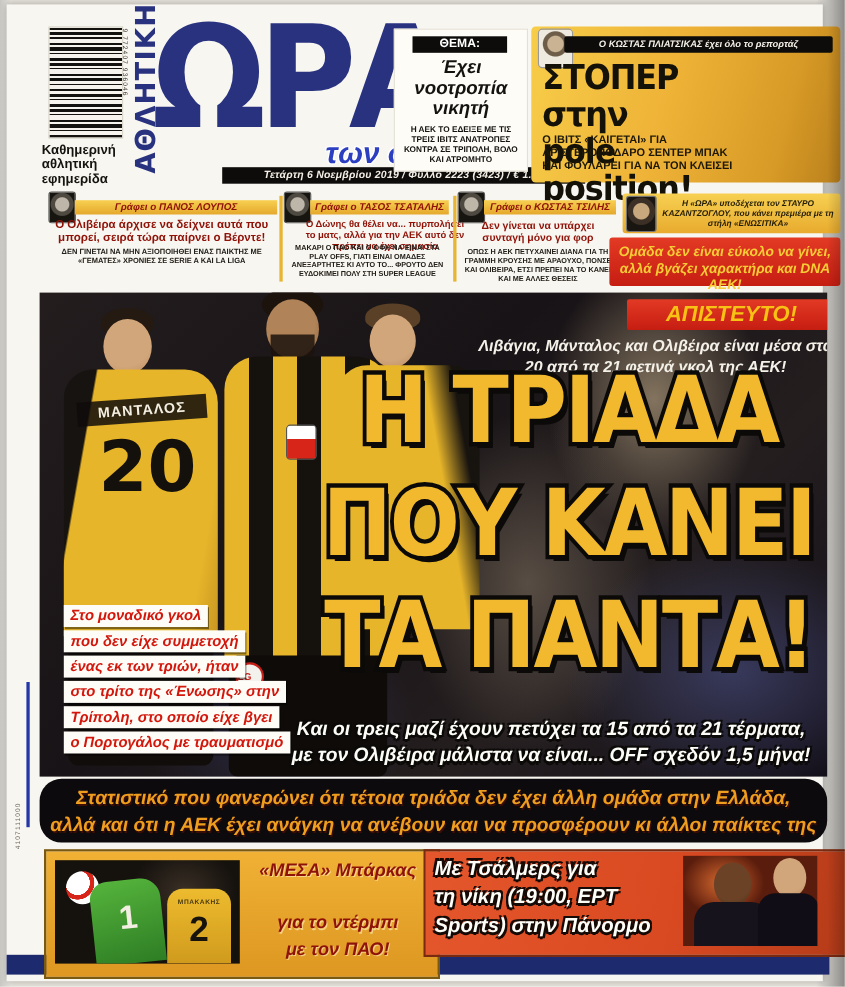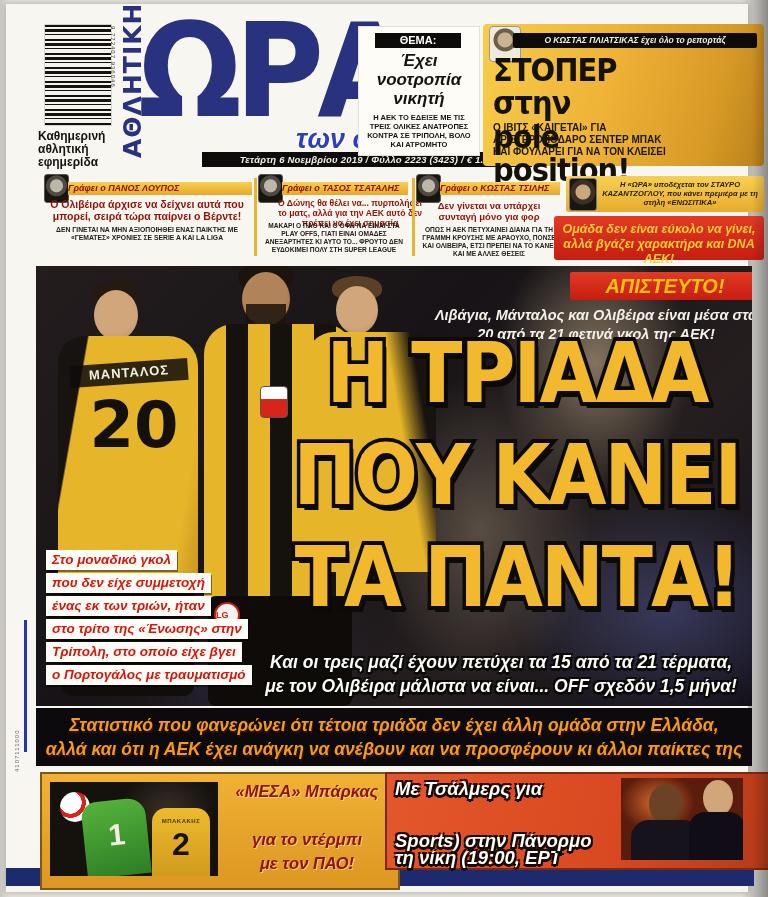--- a/index.html
+++ b/index.html
@@ -27,21 +27,21 @@
   #thema-title{left:4px;top:24px;width:112px;font-style:italic;font-weight:900;font-size:17px;line-height:19px;text-align:center;color:#15130f;}
   #thema-body{left:5px;top:86px;width:110px;font-weight:900;font-size:7.5px;line-height:9px;text-align:center;color:#15130f;}
   
   #stopper{left:477px;top:20px;width:281px;height:142px;background:linear-gradient(105deg,#f7cd49 0%,#eeb237 45%,#d79a26 80%,#b97f1c 100%);border-radius:4px;}
   #stopper-kicker{left:30px;top:9px;width:244px;height:15px;background:#0e0c0a;color:#f2efe6;font-weight:700;font-style:italic;font-size:8.5px;line-height:15px;text-align:center;border-radius:2px;}
   #stopper-mug{left:6px;top:2px;width:30px;height:34px;border-radius:4px;background:radial-gradient(circle at 50% 38%,#c9b393 0 7px,#6e5d49 8px 11px,#efeadf 12px);border:1px solid #999;}
   #stopper-head{left:10px;top:30px;width:178px;font-weight:900;font-size:29px;line-height:31px;color:#131108;transform:scaleY(1.08);transform-origin:top left;letter-spacing:-1px;font-family:"DejaVu Sans",sans-serif;}
   #stopper-sub{left:10px;top:98px;width:180px;font-weight:700;font-size:10px;line-height:12px;color:#1c1708;}
   .head-skin{background:radial-gradient(circle at 45% 40%,#d2a67b 0 60%,#b98a5f 100%);border-radius:50%;}
   
-  .col-bar{height:13px;background:linear-gradient(180deg,#f7d052,#e4a82c);color:#8f1208;font-weight:900;font-style:italic;font-size:9px;line-height:13px;}
+  .col-bar{height:13px;background:linear-gradient(180deg,#f7d052,#e4a82c);color:#8f1208;font-weight:900;font-style:italic;font-size:9px;line-height:13px;text-align:center;}
   .col-mug{width:23px;height:27px;border-radius:3px;background:radial-gradient(circle at 50% 40%,#bdb6a9 0 6px,#4e4a42 7px 10px,#17150f 11px);border:1px solid #555;}
   .col-quote{font-weight:900;color:#8f1208;text-align:center;}
   .col-note{font-weight:700;color:#23201a;text-align:center;}
   .col-divider{top:174px;width:3px;height:78px;background:#e8b433;}
   #col1{left:36px;top:170px;width:210px;height:86px;}
   #col1-bar{left:26px;top:8px;width:184px;}
   #col1-mug{left:2px;top:0px;}
   #col1-quote{left:2px;top:24px;width:206px;font-size:10.5px;line-height:12px;}
   #col1-note{left:6px;top:52px;width:198px;font-size:6.8px;line-height:8px;}
   #col2{left:252px;top:170px;width:152px;height:86px;}
@@ -87,27 +87,27 @@
   
   #flash{left:534px;top:6px;width:190px;height:28px;background:linear-gradient(180deg,#e23a24,#c61d12);color:#f7c213;font-weight:900;font-style:italic;font-size:20px;line-height:28px;text-align:center;border-radius:2px;}
   #deck{left:396px;top:40px;width:328px;font-weight:700;font-size:14.5px;line-height:19px;color:#f4f1e9;text-align:center;font-style:italic;}
   
   .hl{left:246px;width:470px;text-align:center;font-weight:900;font-family:"DejaVu Sans",sans-serif;font-size:75px;line-height:86px;color:#f2b92e;letter-spacing:-2px;-webkit-text-stroke:7px #0b0a08;paint-order:stroke fill;transform:scaleY(1.12);text-shadow:4px 5px 0 #0b0a08;}
   #hl1{top:64px;}
   #hl2{top:166px;}
   #hl3{top:268px;}
   
   #sidenote{left:10px;top:284px;width:230px;}
-  .strip{display:inline-block;background:#fdfcf6;color:#d3170c;font-weight:900;font-style:italic;font-size:13.5px;line-height:17px;padding:1px 6px 2px 6px;margin-bottom:3px;box-shadow:1px 2px 0 rgba(0,0,0,.45);white-space:nowrap;}
+  .strip{display:inline-block;background:#fdfcf6;color:#d3170c;font-weight:900;font-style:italic;font-size:13.5px;line-height:17px;padding:1px 6px 2px 6px;margin-bottom:3px;box-shadow:1px 2px 0 rgba(0,0,0,.45);white-space:nowrap;margin-left:12px;}
   
   .subline{left:202px;width:526px;text-align:center;font-weight:900;font-style:italic;font-size:17.5px;color:#fdfdf8;text-shadow:-2px -2px 0 #0c0a08,2px -2px 0 #0c0a08,-2px 2px 0 #0c0a08,2px 2px 0 #0c0a08,0 3px 0 #0c0a08;}
   #sub1{top:386px;}
   #sub2{top:410px;}
   
-  #stats{left:30px;top:704px;width:716px;height:58px;background:#0d0a0e;}
+  #stats{left:30px;top:704px;width:716px;height:58px;background:#0d0a0e;border-radius:20px;}
   .stats-line{left:0;width:716px;text-align:center;font-weight:900;font-style:italic;font-size:17.5px;color:#ef9d1e;text-shadow:1px 2px 0 #3a0d06;}
   #stats1{top:7px;}
   #stats2{top:31px;}
   
   #navy-strip{left:0px;top:864px;width:748px;height:18px;background:#1e2a6e;}
   #bl-box{left:34px;top:768px;width:356px;height:114px;background:linear-gradient(180deg,#f0b135,#dd9722);border:2px solid #7a5a12;}
   #bl-photo{left:8px;top:8px;width:168px;height:94px;background:radial-gradient(60px 50px at 70% 30%,#3a3026,#15110d 80%);overflow:hidden;}
   #bl-ball{left:10px;top:10px;width:30px;height:30px;border-radius:50%;background:radial-gradient(circle at 35% 35%,#fff 0 40%,#d8251a 41% 55%,#fff 56%);}
   #bl-gk{left:34px;top:18px;width:64px;height:76px;background:linear-gradient(170deg,#55b43c,#2e7d24);border-radius:16px 18px 0 0;transform:rotate(-6deg);}
   #bl-gk-num{left:18px;top:18px;width:30px;color:#f2efe2;font-weight:900;font-size:30px;text-align:center;}
@@ -136,21 +136,21 @@
   <div id="barcode-num" class="abs">9 772407 936046</div>
   <div id="tagline" class="abs">Καθημερινή αθλητική εφημερίδα</div>
   <div id="vert-title" class="abs">ΑΘΛΗΤΙΚΗ</div>
   <div id="logo" class="abs">ΩΡΑ</div>
   <div id="logo-sub" class="abs">των σπορ</div>
   <div id="date-bar" class="abs">Τετάρτη 6 Νοεμβρίου 2019 / Φύλλο 2223 (3423) / € 1.30</div>
 
   <div id="thema" class="abs">
     <div id="thema-kicker" class="abs">ΘΕΜΑ:</div>
     <div id="thema-title" class="abs">Έχει νοοτροπία νικητή</div>
-    <div id="thema-body" class="abs">Η ΑΕΚ ΤΟ ΕΔΕΙΞΕ ΜΕ ΤΙΣ ΤΡΕΙΣ ΟΛΙΚΕΣ ΑΝΑΤΡΟΠΕΣ ΚΟΝΤΡΑ ΣΕ ΤΡΙΠΟΛΗ, ΒΟΛΟ ΚΑΙ ΑΤΡΟΜΗΤΟ</div>
+    <div id="thema-body" class="abs">Η ΑΕΚ ΤΟ ΕΔΕΙΞΕ ΜΕ ΤΙΣ ΤΡΕΙΣ ΙΒΙΤΣ ΑΝΑΤΡΟΠΕΣ ΚΟΝΤΡΑ ΣΕ ΤΡΙΠΟΛΗ, ΒΟΛΟ ΚΑΙ ΑΤΡΟΜΗΤΟ</div>
   </div>
 
   <div id="stopper" class="abs">
     <div id="stopper-mug" class="abs"></div>
     <div id="stopper-kicker" class="abs">Ο ΚΩΣΤΑΣ ΠΛΙΑΤΣΙΚΑΣ έχει όλο το ρεπορτάζ</div>
     <div id="stopper-head" class="abs">
       <div>ΣΤΟΠΕΡ στην</div>
       <div>pole position!</div>
     </div>
     <div id="stopper-sub" class="abs">Ο ΙΒΙΤΣ «ΚΑΙΓΕΤΑΙ» ΓΙΑ ΑΡΙΣΤΕΡΟΠΟΔΑΡΟ ΣΕΝΤΕΡ ΜΠΑΚ ΚΑΙ ΦΟΥΛΑΡΕΙ ΓΙΑ ΝΑ ΤΟΝ ΚΛΕΙΣΕΙ</div>
@@ -245,21 +245,21 @@
         <div id="bl-pl-num" class="abs">2</div>
       </div>
     </div>
     <div class="abs bl-line" style="top:6px;">«ΜΕΣΑ» Μπάρκας</div>
     <div class="abs bl-line" style="top:54px;">για το ντέρμπι</div>
     <div class="abs bl-line" style="top:78px;">με τον ΠΑΟ!</div>
   </div>
 
   <div id="br-box" class="abs">
     <div class="abs br-line" style="top:2px;">Με Τσάλμερς για</div>
-    <div class="abs br-line" style="top:28px;margin-top:43px;">τη νίκη (19:00, ΕΡΤ</div>
+    <div class="abs br-line" style="top:28px;">τη νίκη (19:00, ΕΡΤ</div>
     <div class="abs br-line" style="top:54px;">Sports) στην Πάνορμο</div>
     <div id="br-photo" class="abs">
       <div id="br-h1" class="abs"></div>
       <div id="br-b1" class="abs"></div>
       <div id="br-h2" class="abs head-skin"></div>
       <div id="br-b2" class="abs"></div>
     </div>
   </div>
 
   <div id="spine-line" class="abs"></div>

